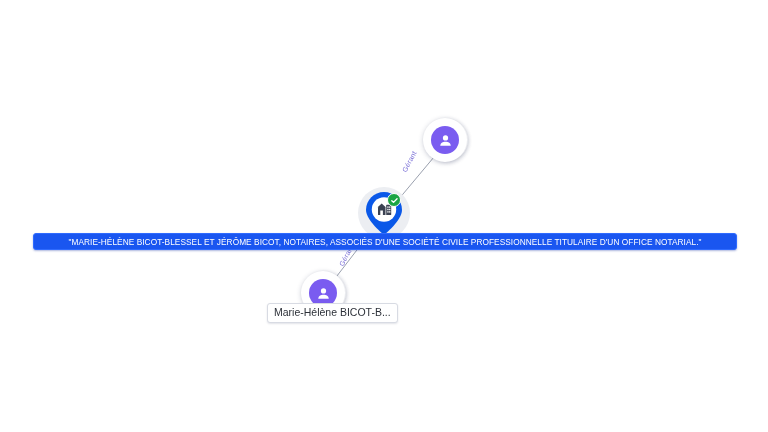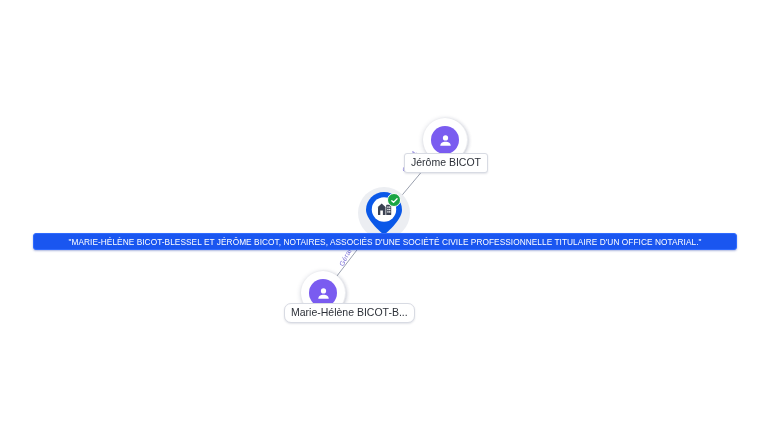--- a/index.html
+++ b/index.html
@@ -129,21 +129,21 @@
     border: 1px solid #d8dbe3;
     border-radius: 3px;
     padding: 3px 6px 4px 6px;
     font-size: 10.5px;
     color: #2d3139;
     white-space: nowrap;
     box-shadow: 0 1px 2px rgba(30,40,80,0.13);
     line-height: 11px;
   }
   #label-jerome { left: 404px; top: 153px; }
-  #label-marie  { left: 284px; top: 303px; border-radius: 7px; }
+  #label-marie  { left: 267px; top: 303px; }
 
   
   #company-banner {
     position: absolute;
     left: 33px;
     top: 233px;
     width: 704px;
     height: 17px;
     box-sizing: border-box;
     background: #1a56f0;
@@ -205,21 +205,20 @@
     <div class="person-ring-outer"></div>
     <div class="person-ring"></div>
     <div class="person-avatar">
       <svg viewBox="0 0 24 24" width="17" height="17" xmlns="http://www.w3.org/2000/svg">
         <circle cx="12" cy="8.3" r="3.7" fill="#ffffff"></circle>
         <path d="M4.6 19.4 C4.6 15.6 8 13.6 12 13.6 C16 13.6 19.4 15.6 19.4 19.4 Z" fill="#ffffff"></path>
       </svg>
     </div>
   </div>
 
-  <div class="node-label" id="label-jerome">Jérôme BICOT</div>
 
   <div class="person-node" id="person-marie">
     <div class="person-ring-outer"></div>
     <div class="person-ring"></div>
     <div class="person-avatar">
       <svg viewBox="0 0 24 24" width="17" height="17" xmlns="http://www.w3.org/2000/svg">
         <circle cx="12" cy="8.3" r="3.7" fill="#ffffff"></circle>
         <path d="M4.6 19.4 C4.6 15.6 8 13.6 12 13.6 C16 13.6 19.4 15.6 19.4 19.4 Z" fill="#ffffff"></path>
       </svg>
     </div>

